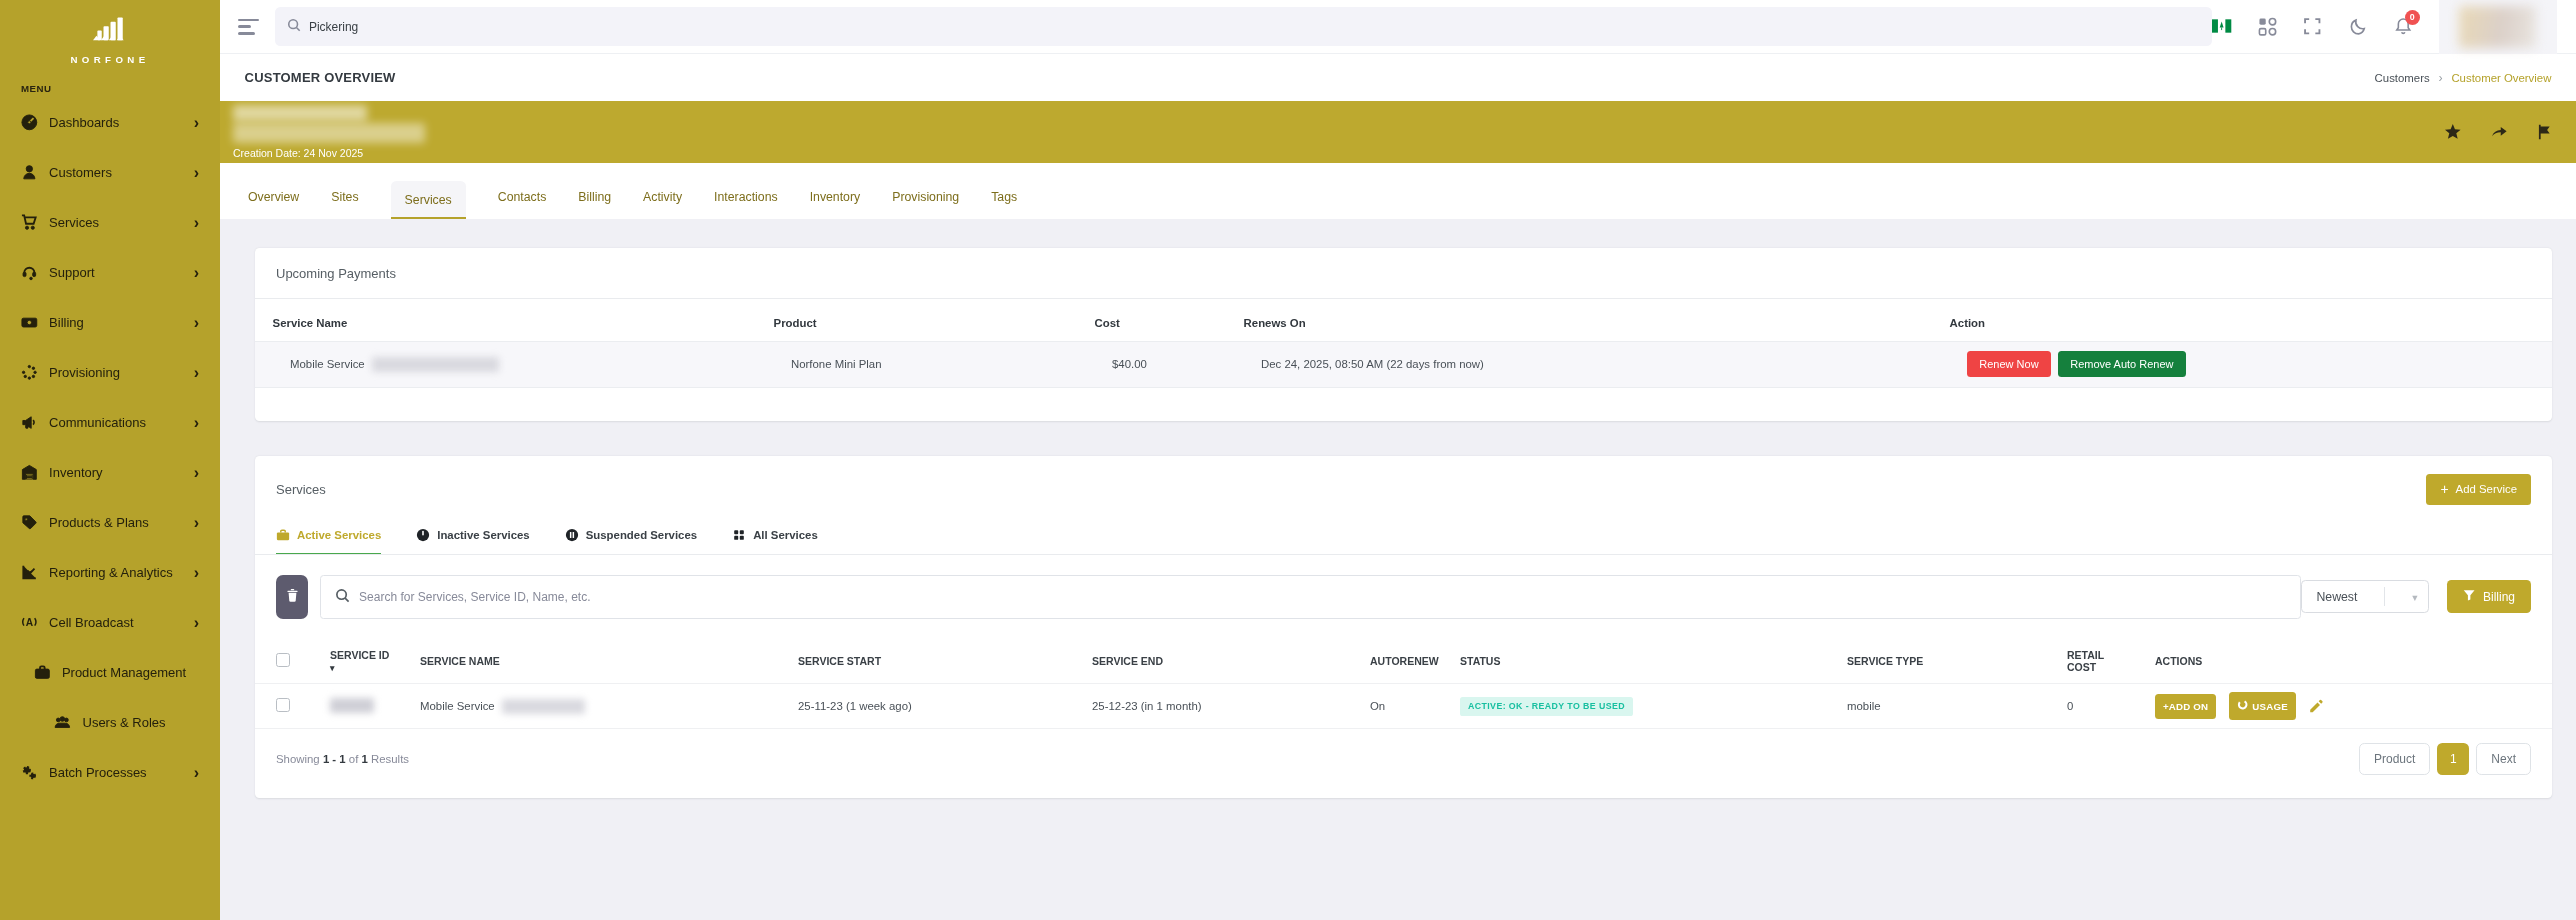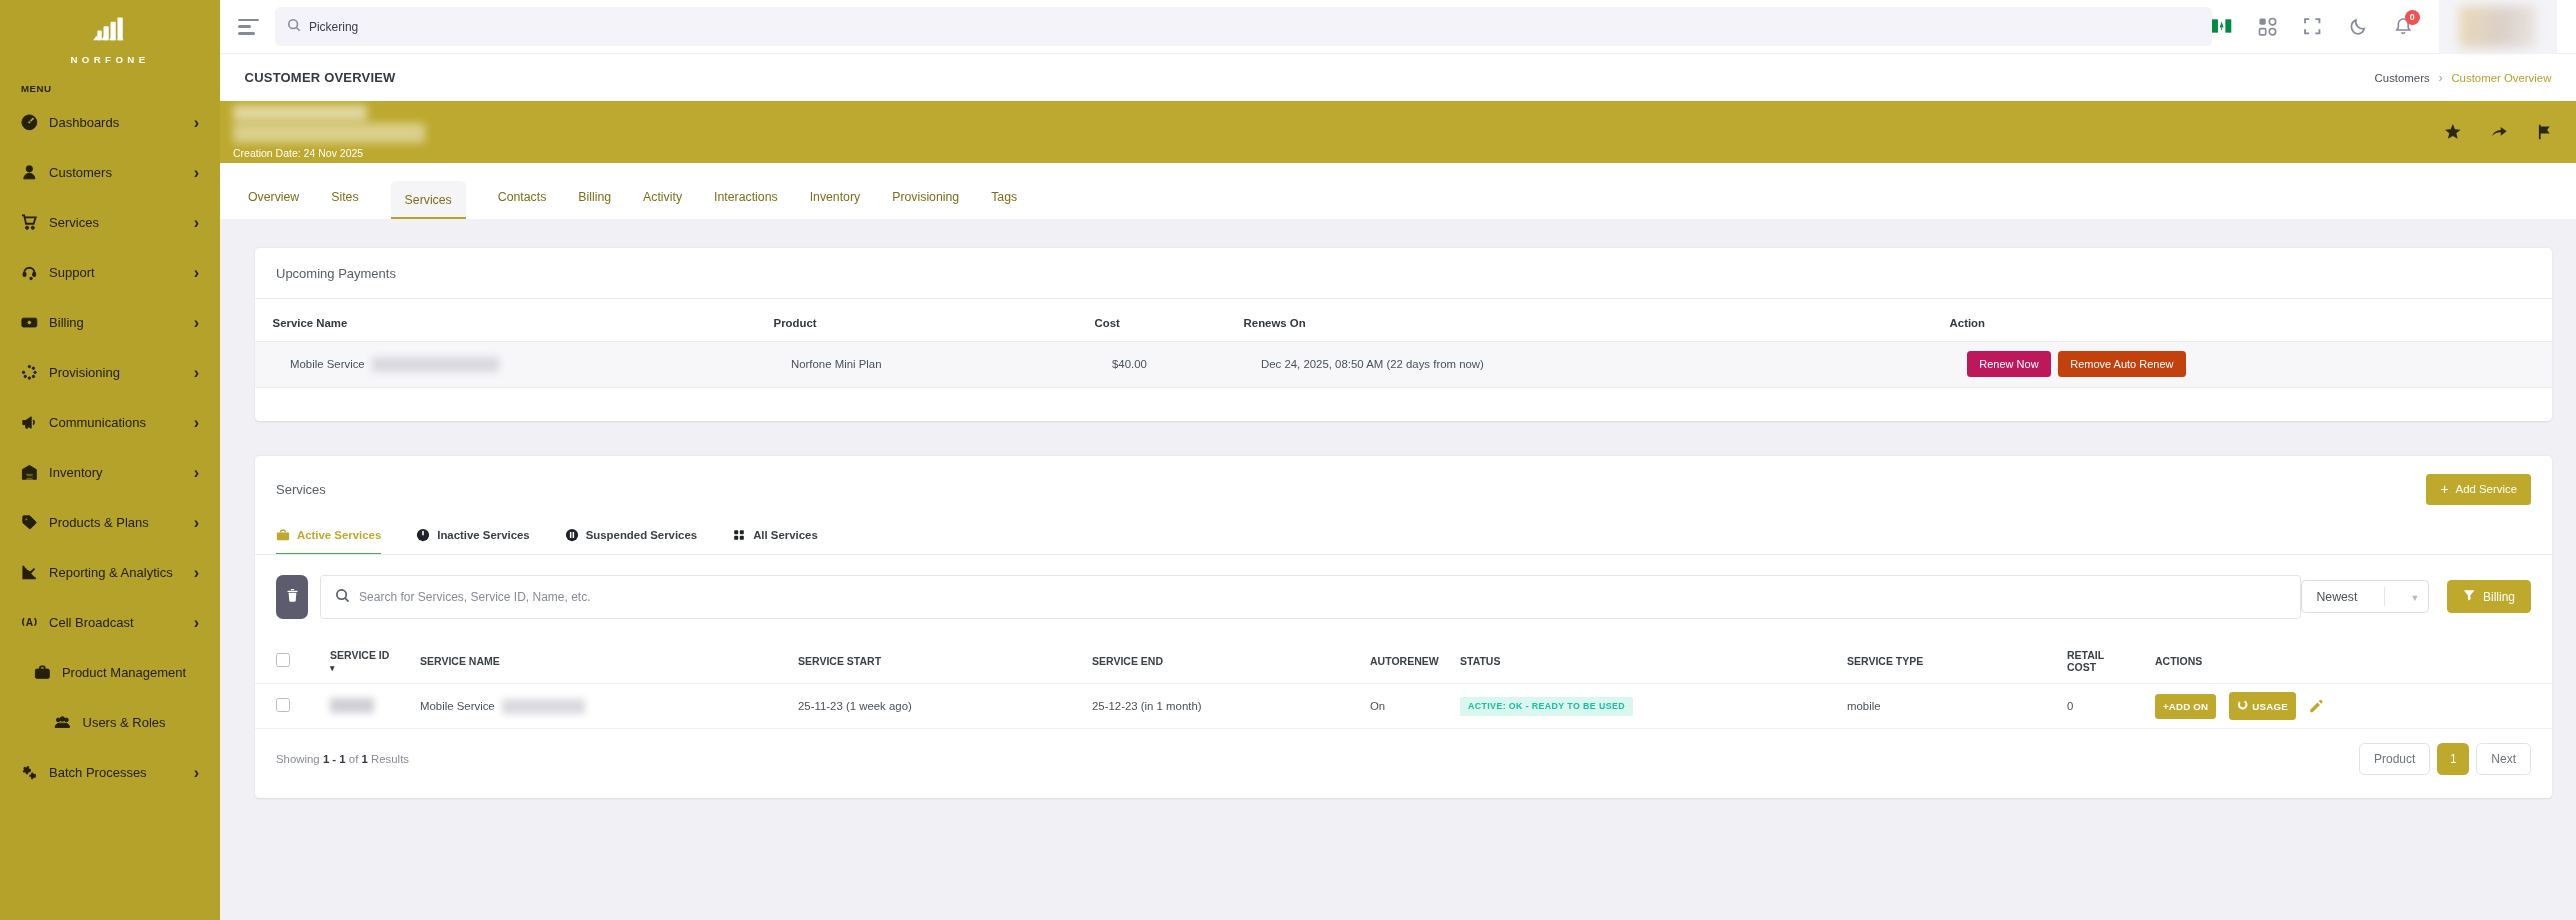--- a/index.html
+++ b/index.html
@@ -62,22 +62,22 @@
 
   
   .up-table { padding:0 17.6px; }
   .up-grid { display:grid; grid-template-columns:501px 321px 149px 706px 1fr; align-items:center; }
   .up-grid.head { padding:17.6px 0 12.3px; font-size:11.4px; font-weight:bold; color:#32383e; }
   .up-grid.rowline { background:#f7f7fa; border-top:0.9px solid #ebedf0; border-bottom:0.9px solid #ebedf0; min-height:47px; font-size:11.4px; color:#495057; }
   .up-bottom-pad { height:33px; }
   .cellflex { display:flex; align-items:center; gap:7px; }
   .blurchip { height:15px; border-radius:1.8px; background:#d9d9df; filter:blur(3.5px); display:inline-block; }
   .btn { border:none; border-radius:3.5px; color:#fff; font-size:11px; font-family:inherit; padding:7px 12.3px; cursor:pointer; font-weight:400; }
-  .btn-teal { background:#be185d; }
-  .btn-coral { background:#c2410c; }
+  .btn-teal { background:#ef4444; }
+  .btn-coral { background:#15803d; }
 
   
   .svc-card { margin-top:35px; }
   .btn-gold { background:#bfa92c; color:#fff; border:none; border-radius:3.5px; font-size:11.4px; padding:8.8px 14px; cursor:pointer; display:flex; align-items:center; gap:7px; font-family:inherit; }
   .svc-tabs { display:flex; align-items:flex-end; padding:0 21px; gap:35px; }
   .svc-tab { display:flex; align-items:center; gap:7px; font-size:11.4px; font-weight:bold; color:#3a4046; padding:5.3px 0 11.4px; border-bottom:1.8px solid transparent; cursor:pointer; }
   .svc-tab.active { color:#bfa92c; border-bottom:1.8px solid #49a84c; }
   .svc-tab .sic { width:14px; height:14px; display:flex; }
   .filter-row { display:flex; align-items:center; padding:19.3px 21px 16px; }
   .trash-btn { width:32px; height:44px; background:#5d5b6e; border-radius:7px; border:none; display:flex; align-items:center; justify-content:center; cursor:pointer; margin-right:12.3px; }

